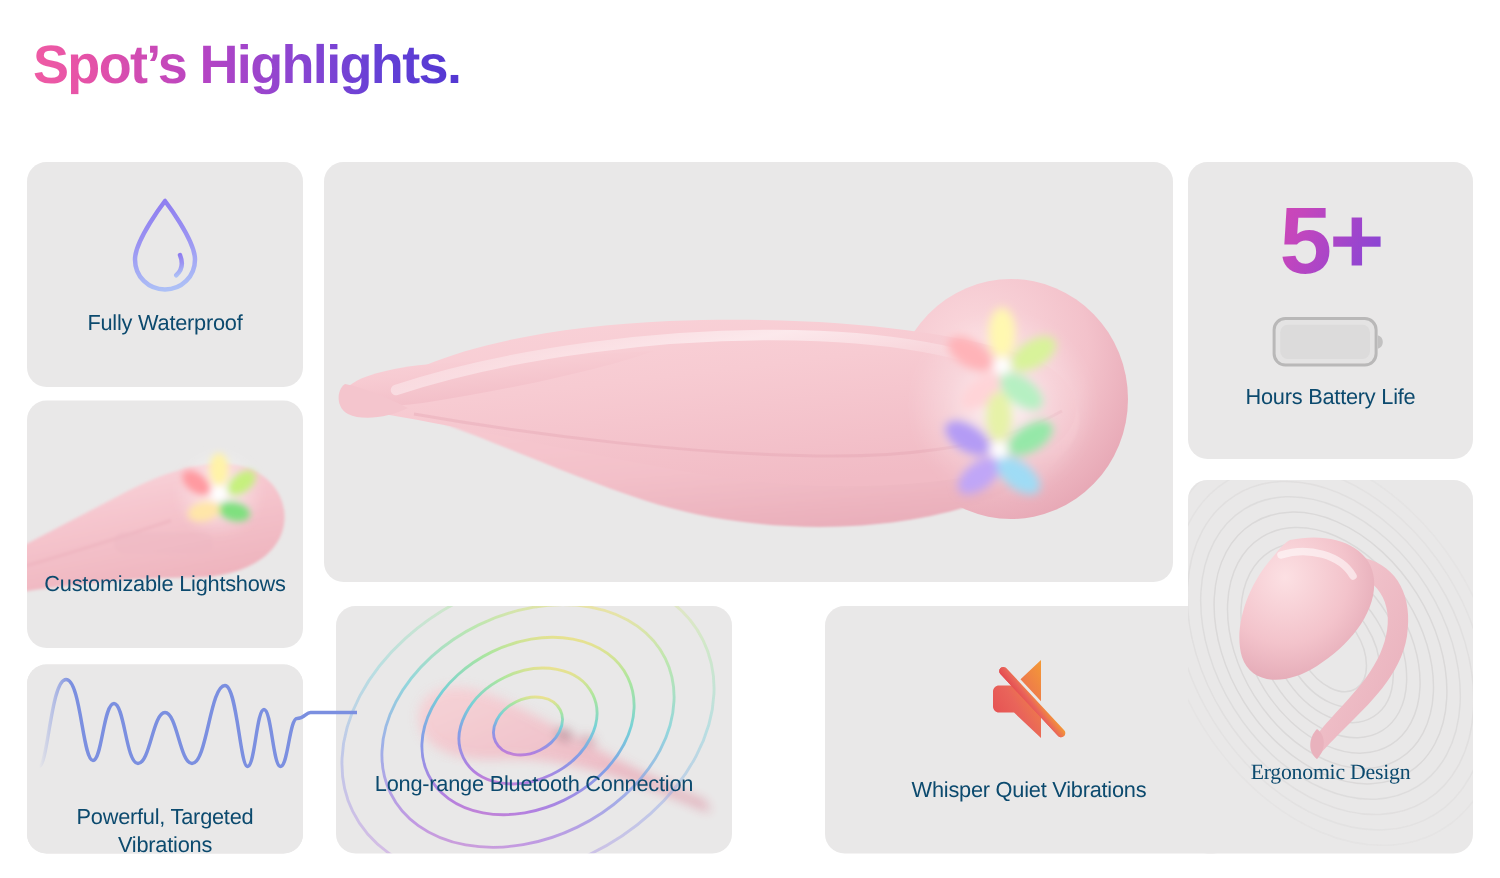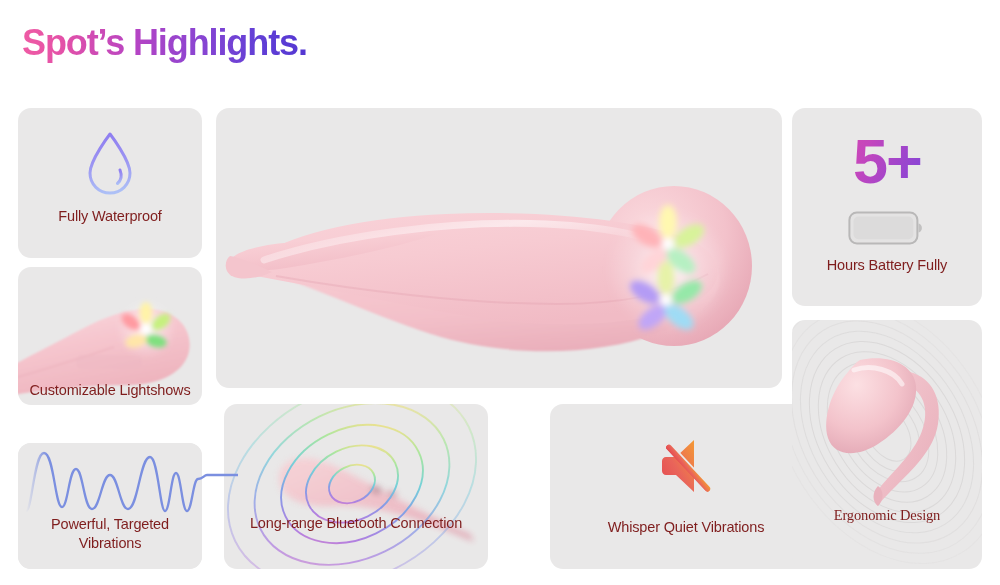--- a/index.html
+++ b/index.html
@@ -48,30 +48,30 @@
     background: #e9e8e8;
     border-radius: 13px;
     overflow: hidden;
   }
 
   .card-label {
     position: absolute;
     left: 0;
     right: 0;
     text-align: center;
-    color: #7f1d1d;
+    color: #0c4a6e;
     font-size: 14.5px;
     font-weight: 500;
     line-height: 1.28;
     letter-spacing: -0.15px;
   }
 
   
   #card-waterproof      { left: 18px;  top: 108px; width: 184px; height: 150px; }
-  #card-lightshows      { left: 18px;  top: 267px; width: 184px; height: 138px; }
+  #card-lightshows      { left: 18px;  top: 267px; width: 184px; height: 165px; }
   #card-vibrations      { left: 18px;  top: 443px; width: 184px; height: 126px; }
   #card-hero            { left: 216px; top: 108px; width: 566px; height: 280px; }
   #card-bluetooth       { left: 224px; top: 404px; width: 264px; height: 165px; }
   #card-whisper         { left: 506px; top: 404px; width: 272px; height: 165px; margin-left: 44px; }
   #card-battery         { left: 792px; top: 108px; width: 190px; height: 198px; }
   #card-ergonomic       { left: 792px; top: 320px; width: 190px; height: 249px; font-family: Liberation Serif, serif; }
 
   #card-waterproof .card-label { top: 99px; }
   #card-lightshows .card-label { top: 114px; }
   #card-vibrations .card-label { top: 72px; }
@@ -110,21 +110,21 @@
   }
   #card-vibrations { overflow: visible; }
   #card-vibrations .card-bg {
     position: absolute;
     inset: 0;
     background: #e9e8e8;
     border-radius: 13px;
     z-index: 0;
   }
   #card-vibrations .wave-stage { z-index: 2; }
-  #card-vibrations .card-label { z-index: 2; }
+  #card-vibrations .card-label { z-index: 2; margin-top: 21px; }
 
   
   .bt-stage { position: absolute; inset: 0; }
 
   
   .mute-wrap {
     position: absolute;
     left: 50%;
     top: 26px;
     transform: translateX(-50%);
@@ -396,21 +396,21 @@
 
   <div class="card" id="card-battery">
     <div class="big-number">5+</div>
     <div class="battery-icon">
       <svg width="78" height="34" viewBox="0 0 78 34">
         <rect x="1.4" y="1.4" width="68" height="31" rx="7.5" fill="#e4e3e3" stroke="#b9b8b8" stroke-width="2"></rect>
         <rect x="5.5" y="5.5" width="59.8" height="22.8" rx="5" fill="#dcdbdb"></rect>
         <path d="M70.5 12.5 C 75 13.4, 75 20.6, 70.5 21.5 Z" fill="#c2c1c1"></path>
       </svg>
     </div>
-    <div class="card-label">Hours Battery Fully</div>
+    <div class="card-label">Hours Battery Life</div>
   </div>
 
   <div class="card" id="card-ergonomic">
     <div class="ergo-stage">
       <svg width="190" height="249" viewBox="0 0 190 249">
         <defs>
           <linearGradient id="ergoBody" x1="0.1" y1="0" x2="0.9" y2="1">
             <stop offset="0%" stop-color="#f9d5d9"></stop>
             <stop offset="42%" stop-color="#f3c3cb"></stop>
             <stop offset="100%" stop-color="#e6abb7"></stop>

